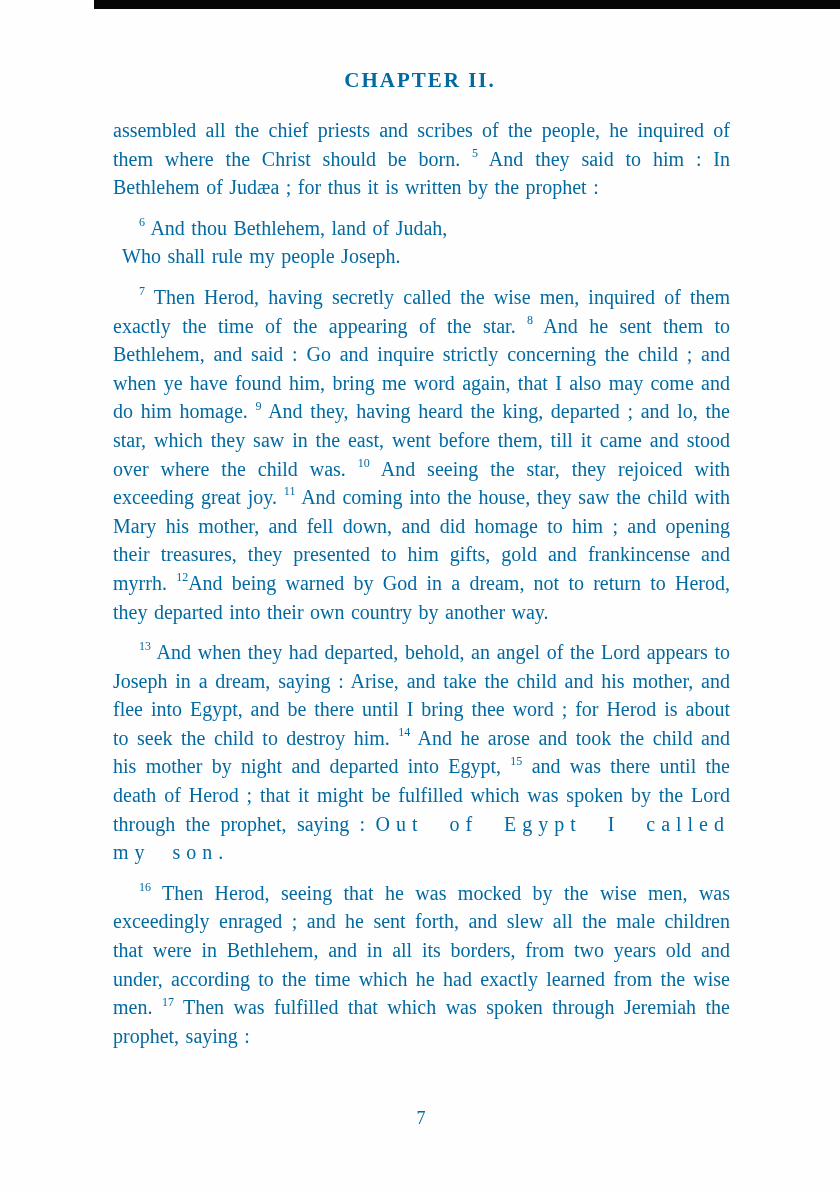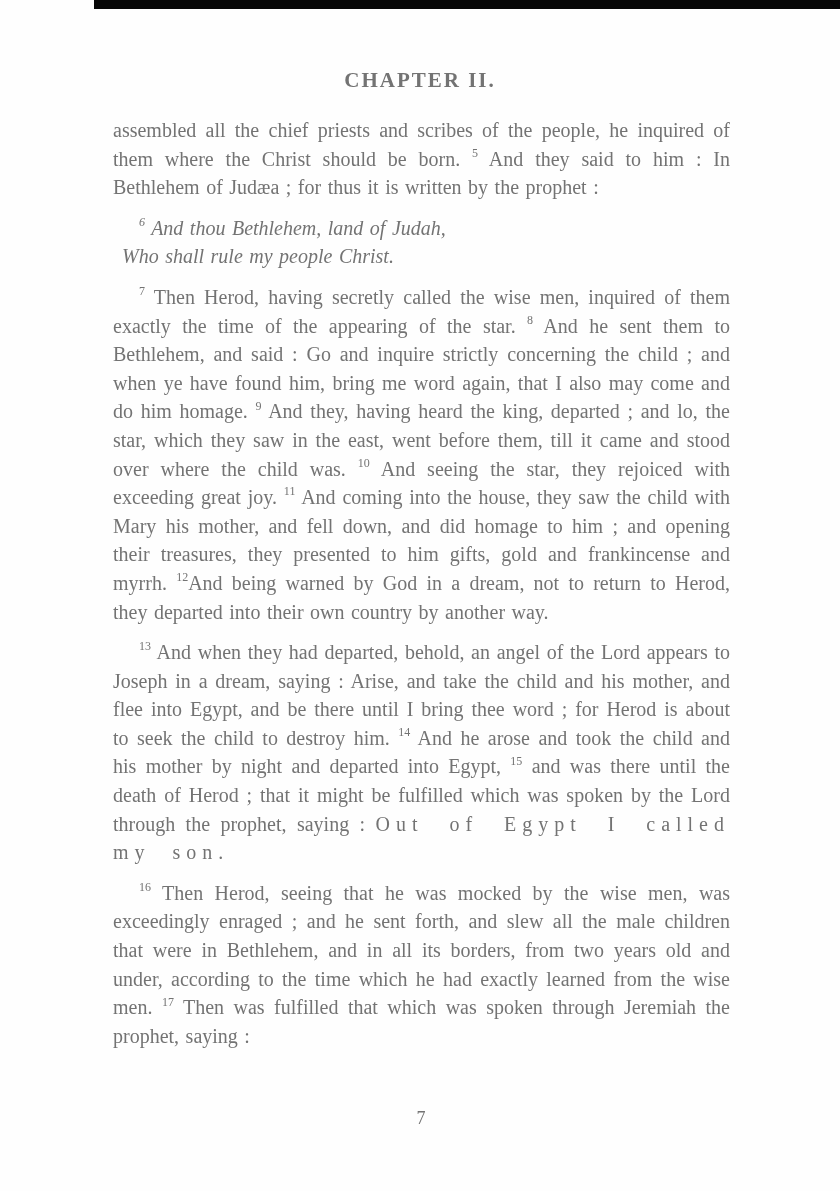--- a/index.html
+++ b/index.html
@@ -6,21 +6,21 @@
     margin: 0;
     padding: 0;
     background: #ffffff;
   }
   .book-page {
     position: relative;
     width: 840px;
     height: 1191px;
     background: #fefefe;
     font-family: "Liberation Serif", "DejaVu Serif", serif;
-    color: #737373;
+    color: #0369a1;
     overflow: hidden;
   }
   .scan-edge-artifact {
     position: absolute;
     top: 0;
     left: 94px;
     right: 0;
     height: 9px;
     background: #070707;
   }
@@ -49,21 +49,20 @@
     margin: 12px;
   }
   p.indented {
     text-indent: 26px;
   }
   .verse-block {
     margin-left: 21px;
   }
   .verse-line {
     text-align: left;
-    font-style: italic;
   }
   .verse-line.first {
     text-indent: 17px;
   }
   sup.verse-number {
     font-size: 12px;
     line-height: 0;
     position: relative;
     top: -1px;
     vertical-align: super;
@@ -85,20 +84,20 @@
 </head>
 <body>
 
 <div class="book-page">
   <div class="scan-edge-artifact"></div>
   <div class="chapter-heading">CHAPTER II.</div>
   <div class="text-block">
       <p class=""><span>assembled all the chief priests and scribes of the people, he inquired of them where the Christ should be born.  </span><sup class="verse-number">5</sup><span> And they said to him : In Bethlehem of Judæa ; for thus it is written by the prophet :</span></p>
       <div class="verse-block">
         <div class="verse-line first"><sup class="verse-number">6</sup><span> And thou Bethlehem, land of Judah,</span></div>
-        <div class="verse-line"><span>Who shall rule my people Christ.</span></div>
+        <div class="verse-line"><span>Who shall rule my people Joseph.</span></div>
       </div>
       <p class="indented"><sup class="verse-number">7</sup><span> Then Herod, having secretly called the wise men, inquired of them exactly the time of the appearing of the star.  </span><sup class="verse-number">8</sup><span> And he sent them to Bethlehem, and said : Go and inquire strictly concerning the child ; and when ye have found him, bring me word again, that I also may come and do him homage.  </span><sup class="verse-number">9</sup><span> And they, having heard the king, departed ; and lo, the star, which they saw in the east, went before them, till it came and stood over where the child was.  </span><sup class="verse-number">10</sup><span> And seeing the star, they rejoiced with exceeding great joy.  </span><sup class="verse-number">11</sup><span> And coming into the house, they saw the child with Mary his mother, and fell down, and did homage to him ; and opening their treasures, they presented to him gifts, gold and frankincense and myrrh.  </span><sup class="verse-number">12</sup><span>And being warned by God in a dream, not to return to Herod, they departed into their own country by another way.</span></p>
       <p class="indented"><sup class="verse-number">13</sup><span> And when they had departed, behold, an angel of the Lord appears to Joseph in a dream, saying : Arise, and take the child and his mother, and flee into Egypt, and be there until I bring thee word ; for Herod is about to seek the child to destroy him.  </span><sup class="verse-number">14</sup><span> And he arose and took the child and his mother by night and departed into Egypt, </span><sup class="verse-number">15</sup><span> and was there until the death of Herod ; that it might be fulfilled which was spoken by the Lord through the prophet, saying : </span><span class="letterspaced">Out of Egypt I called my son.</span></p>
       <p class="indented"><sup class="verse-number">16</sup><span> Then Herod, seeing that he was mocked by the wise men, was exceedingly enraged ; and he sent forth, and slew all the male children that were in Bethlehem, and in all its borders, from two years old and under, according to the time which he had exactly learned from the wise men.  </span><sup class="verse-number">17</sup><span> Then was fulfilled that which was spoken through Jeremiah the prophet, saying :</span></p>
     </div>
   <div class="page-number">7</div>
 </div>
 
 </body></html>

